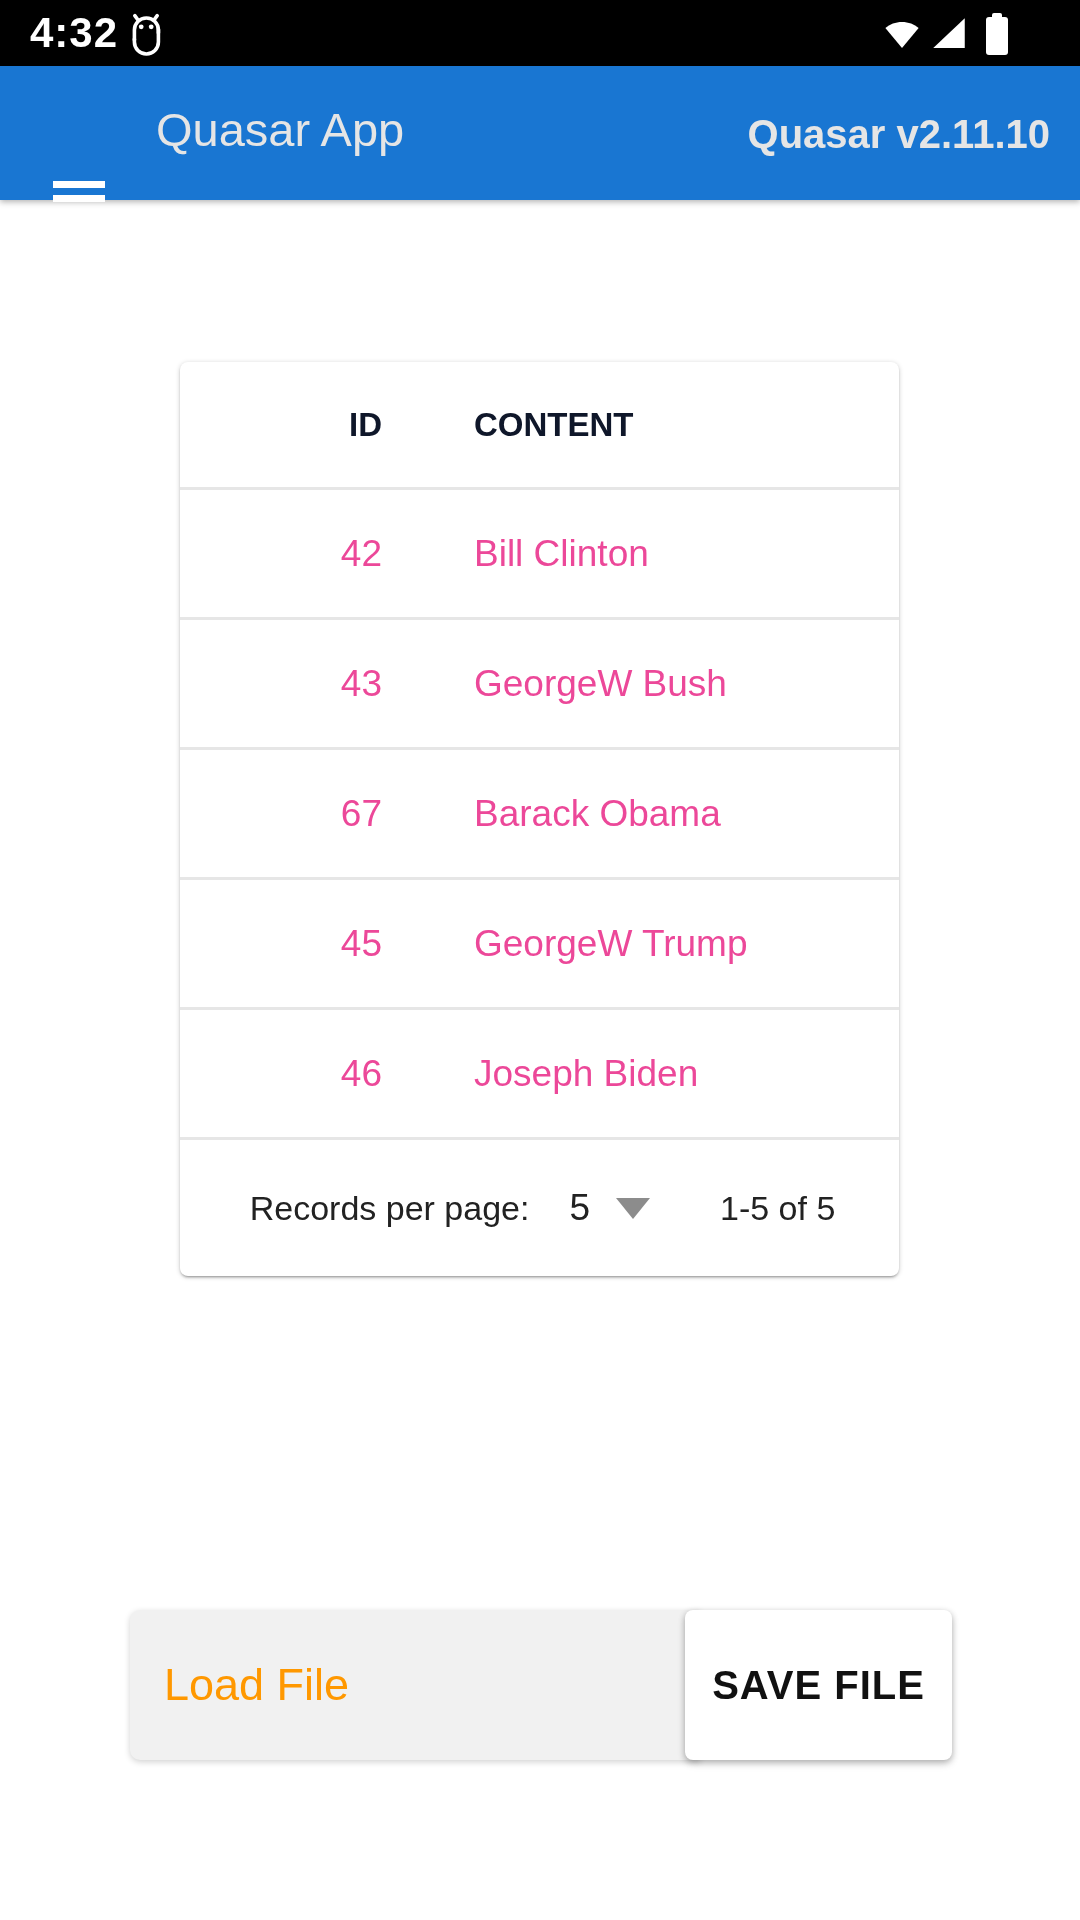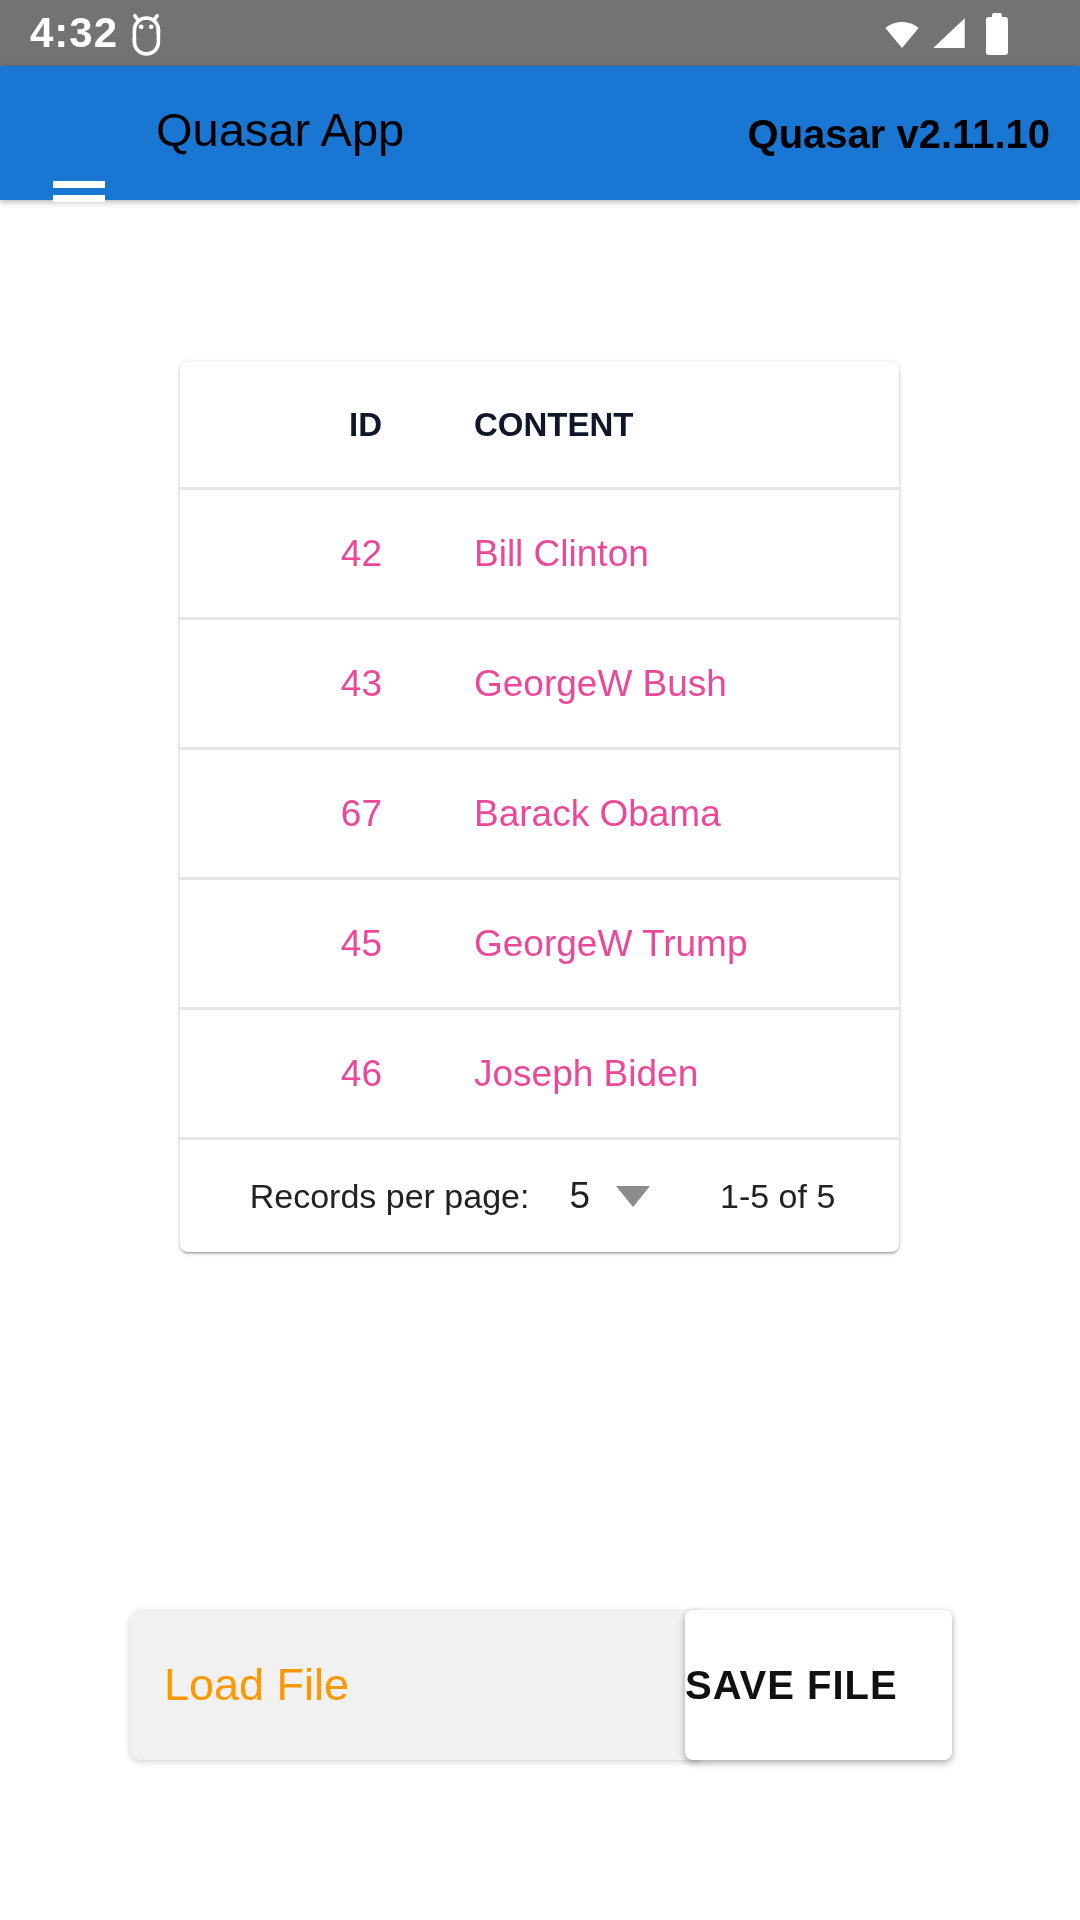--- a/index.html
+++ b/index.html
@@ -2,63 +2,63 @@
 <html><head>
 <meta charset="utf-8">
 <style>
   * { margin:0; padding:0; box-sizing:border-box; }
   html,body { width:1080px; height:1920px; background:#ffffff;
     font-family:"Liberation Sans", sans-serif; overflow:hidden; }
   .screen { position:relative; width:1080px; height:1920px; background:#fff; }
 
   
   .statusbar { position:absolute; left:0; top:0; width:1080px; height:66px;
-    background:#737373; color:#fff;padding-left:26px; }
+    background:#000000; color:#fff;padding-left:26px; }
   .sb-time { position:absolute; left:30px; top:9px; font-size:42px; font-weight:700; letter-spacing:1px; }
   .sb-bug { position:absolute; left:128px; top:12px; }
   .sb-wifi { position:absolute; left:881px; top:12px; }
   .sb-signal { position:absolute; left:928px; top:12px; }
   .sb-batt { position:absolute; left:983px; top:10px; }
 
   
   .appbar { position:absolute; left:0; top:66px; width:1080px; height:134px;
-    background:#1976d2; color:#000000; box-shadow:0 2px 6px rgba(0,0,0,.3); }
+    background:#1976d2; color:#e5e5e5; box-shadow:0 2px 6px rgba(0,0,0,.3); }
   .hamburger { position:absolute; left:53px; top:115px; width:52px; height:36px; cursor:pointer; }
   .hamburger span { display:block; width:52px; height:7px; background:#fff; margin-bottom:7px; }
   .appbar-title { position:absolute; left:156px; top:36px; font-size:47px; font-weight:400; }
   .appbar-version { position:absolute; right:30px; top:46px; font-size:40px; font-weight:700; }
 
   
   .card { position:absolute; left:180px; top:362px; width:719px; background:#fff;
     border-radius:8px;
     box-shadow:0 1px 5px rgba(0,0,0,.2), 0 2px 2px rgba(0,0,0,.14), 0 3px 1px -2px rgba(0,0,0,.12); }
   .trow { display:flex; align-items:center; height:130px; border-bottom:3px solid #e6e6e6;
     color:#ec4899; font-size:37px; }
   .trow.header { height:128px; font-size:33px; font-weight:700; color:#0f172a; }
   .cell-id { width:202px; text-align:right; }
   .cell-content { margin-left:92px; text-align:center; }
-  .pag-row { display:flex; align-items:center; justify-content:center; height:112px;
+  .pag-row { display:flex; align-items:center; justify-content:center; height:136px;
     font-size:34px; color:#222; border-bottom:none;padding-left:6px; }
   .pag-label { margin-right:40px; }
   .pag-select { display:flex; align-items:center; cursor:pointer; }
   .pag-value { font-size:37px; margin-right:26px; }
   .pag-arrow { width:0; height:0; border-left:17px solid transparent;
     border-right:17px solid transparent; border-top:21px solid #8c8c8c; }
   .pag-range { margin-left:70px; }
 
   
   .file-field { position:absolute; left:130px; top:1610px; width:570px; height:150px;
     background:#f1f1f1; border-radius:10px 0 0 10px; cursor:pointer;
     box-shadow:0 2px 6px rgba(0,0,0,.18); display:flex; align-items:center; }
   .file-label { color:#ff9800; font-size:45px; padding-left:34px;text-align:center; }
   .save-btn { position:absolute; left:685px; top:1610px; width:267px; height:150px;
     background:#fff; border:none; border-radius:8px; cursor:pointer;
     box-shadow:0 2px 6px rgba(0,0,0,.25), 0 4px 8px rgba(0,0,0,.12);
     font-family:"Liberation Sans", sans-serif;
-    font-size:40px; font-weight:700; color:#111; letter-spacing:1px; text-align:left; }
+    font-size:40px; font-weight:700; color:#111; letter-spacing:1px; text-align:center; }
 </style>
 </head>
 <body>
 
 <div class="screen">
 
   <div class="statusbar">
     <div class="sb-time">4:32</div>
     <div class="sb-bug">
       <svg width="40" height="46" viewBox="0 0 20 23">

